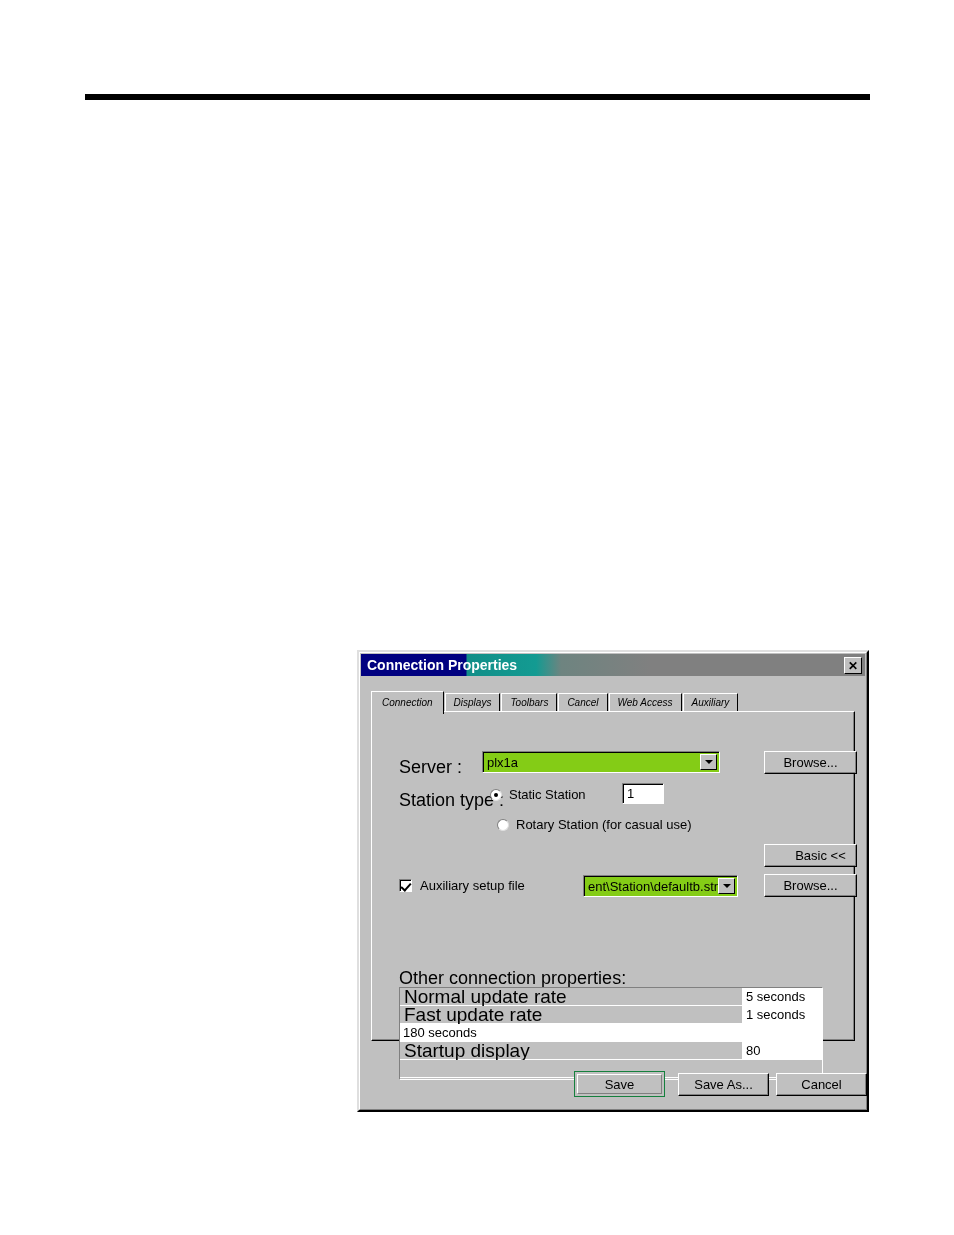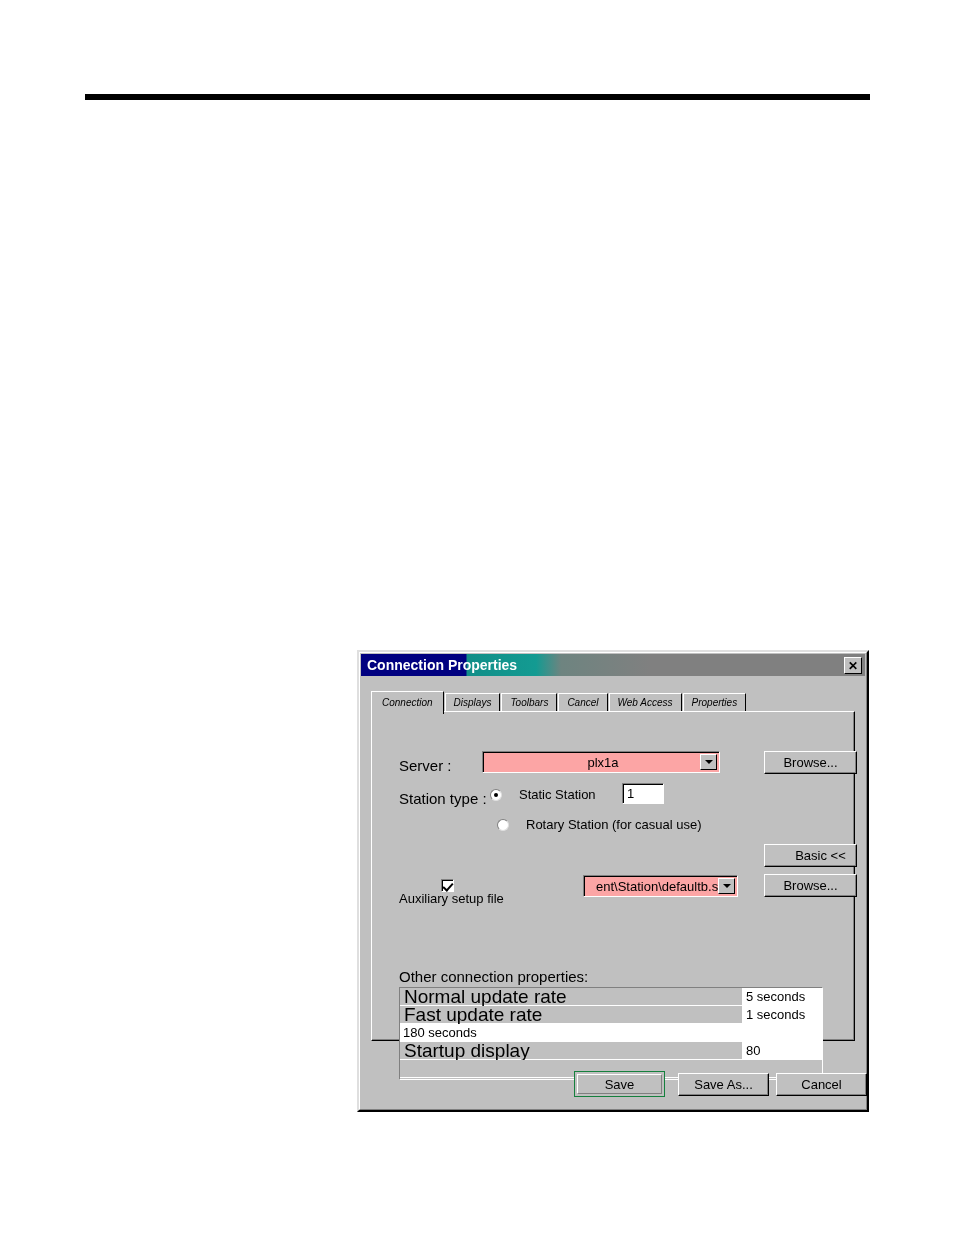--- a/index.html
+++ b/index.html
@@ -159,36 +159,35 @@
     position: absolute;
     inset: 0;
     border-right: 1px solid #808080;
     border-bottom: 1px solid #808080;
     box-sizing: border-box;
   }
 
   
   .lbl {
     position: absolute;
-    font-size: 15px;
+    font-size: 18px;
     color: #000000;
     white-space: nowrap;
     line-height: 1;
   }
   .combo {
     position: absolute;
-    background: #fca5a5;
+    background: #84cc16;
     box-sizing: border-box;
     border-top: 1px solid #808080;
     border-left: 1px solid #808080;
     border-right: 1px solid #ffffff;
     border-bottom: 1px solid #ffffff;
     display: flex;
     align-items: center;
-    justify-content: center;
   }
   .combo-in {
     position: absolute;
     inset: 0;
     border-top: 1px solid #000000;
     border-left: 1px solid #000000;
     box-sizing: border-box;
     pointer-events: none;
   }
   .combo-text {
@@ -290,21 +289,20 @@
     pointer-events: none;
   }
   .btn-label { position: relative; z-index: 2; }
 
   
   .radio-row {
     position: absolute;
     display: flex;
     align-items: center;
     cursor: default;
-    gap: 10px;
   }
   .radio {
     width: 12px;
     height: 12px;
     border-radius: 50%;
     background: #ffffff;
     box-sizing: border-box;
     border: 1px solid #808080;
     border-right-color: #dfdfdf;
     border-bottom-color: #dfdfdf;
@@ -321,23 +319,22 @@
     height: 4px;
     border-radius: 50%;
     background: #000000;
   }
   .radio-label { font-size: 13px; color: #000000; white-space: nowrap; line-height: 1; }
 
   
   .check-row {
     position: absolute;
     display: flex;
-    align-items: center;
+    align-items: flex-end;
     cursor: default;
-    flex-direction: column;
   }
   .checkbox {
     width: 13px;
     height: 13px;
     background: #ffffff;
     box-sizing: border-box;
     border-top: 1px solid #808080;
     border-left: 1px solid #808080;
     border-right: 1px solid #ffffff;
     border-bottom: 1px solid #ffffff;
@@ -432,21 +429,21 @@
     <div class="title-text">Connection Properties</div>
     <div class="close-btn">✕</div>
   </div>
 
   <div class="tabstrip">
     <div class="tab active">Connection</div>
     <div class="tab">Displays</div>
     <div class="tab">Toolbars</div>
     <div class="tab">Cancel</div>
     <div class="tab">Web Access</div>
-    <div class="tab">Properties</div>
+    <div class="tab">Auxiliary</div>
   </div>
 
   <div class="tabpanel">
     <div class="tabpanel-in"></div>
 
     <div class="lbl" style="left:27px; top:46px;">Server :</div>
     <div class="combo" style="left:110px; top:39px; width:238px; height:22px;">
       <div class="combo-in"></div>
       <div class="combo-text">plx1a</div>
       <div class="combo-arrow"></div>

